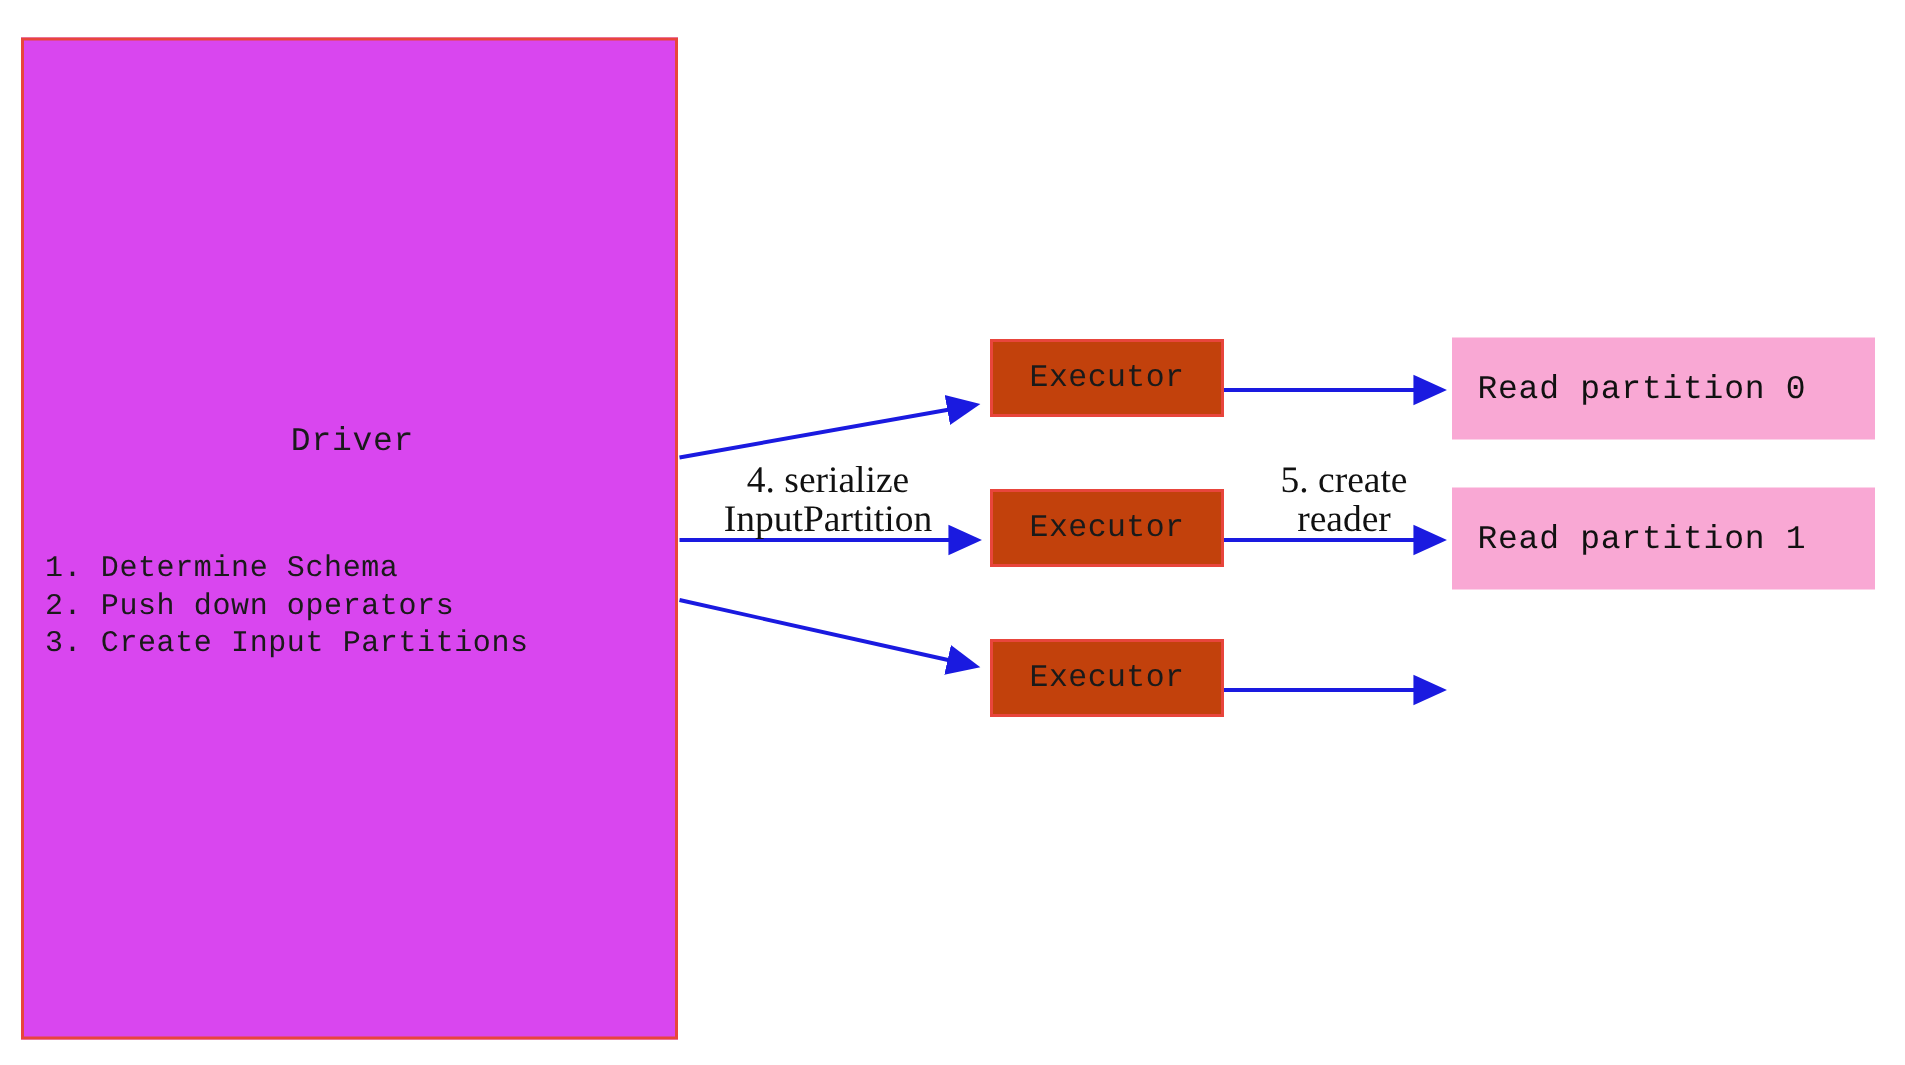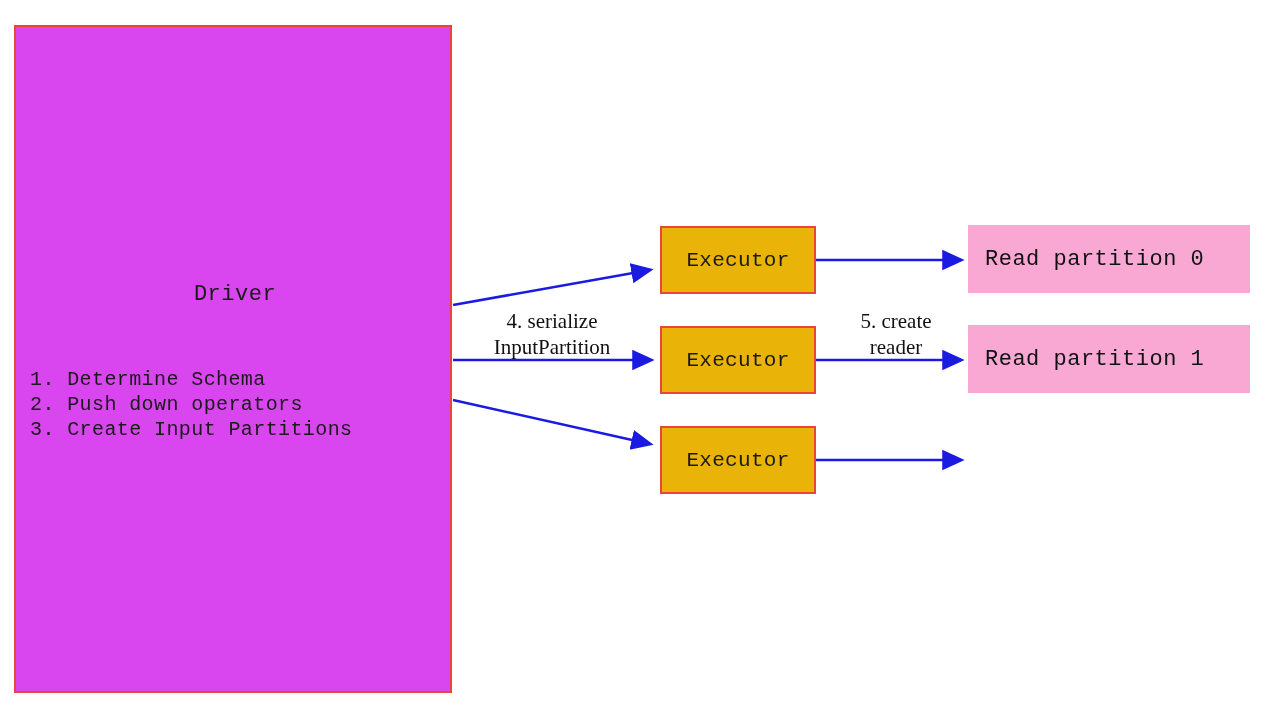--- a/index.html
+++ b/index.html
@@ -51,24 +51,24 @@
     font-family: "Liberation Mono", "DejaVu Sans Mono", monospace;
     font-size: 20px;
     line-height: 25px;
     color: #1a1a1a;
     white-space: pre;
     letter-spacing: 0.4px;
   }
   .exec-box {
     position: absolute;
     width: 156px;
-    height: 68px;
+    height: 52px;
     border: 2px solid #e8453c;
     box-sizing: border-box;
-    background: #eab308;
+    background: #c2410c;
     display: flex;
     align-items: center;
     justify-content: center;
     font-family: "Liberation Mono", "DejaVu Sans Mono", monospace;
     font-size: 21px;
     color: #1a1a1a;
     letter-spacing: 0.3px;
   }
   .exec-1 { left: 660px; top: 226px; }
   .exec-2 { left: 660px; top: 326px; }
@@ -89,21 +89,21 @@
     padding-left: 17px;
     letter-spacing: 0.5px;
   }
   .green-1 { top: 225px; }
   .green-2 { top: 325px; }
   .green-3 { top: 425px; }
 
   .edge-label {
     position: absolute;
     font-family: "Liberation Serif", "DejaVu Serif", serif;
-    font-size: 21px;
+    font-size: 25px;
     color: #111111;
     text-align: center;
     line-height: 26px;
     white-space: pre-line;
   }
   .label-serialize {
     left: 462px;
     top: 308px;
     width: 180px;
   }

